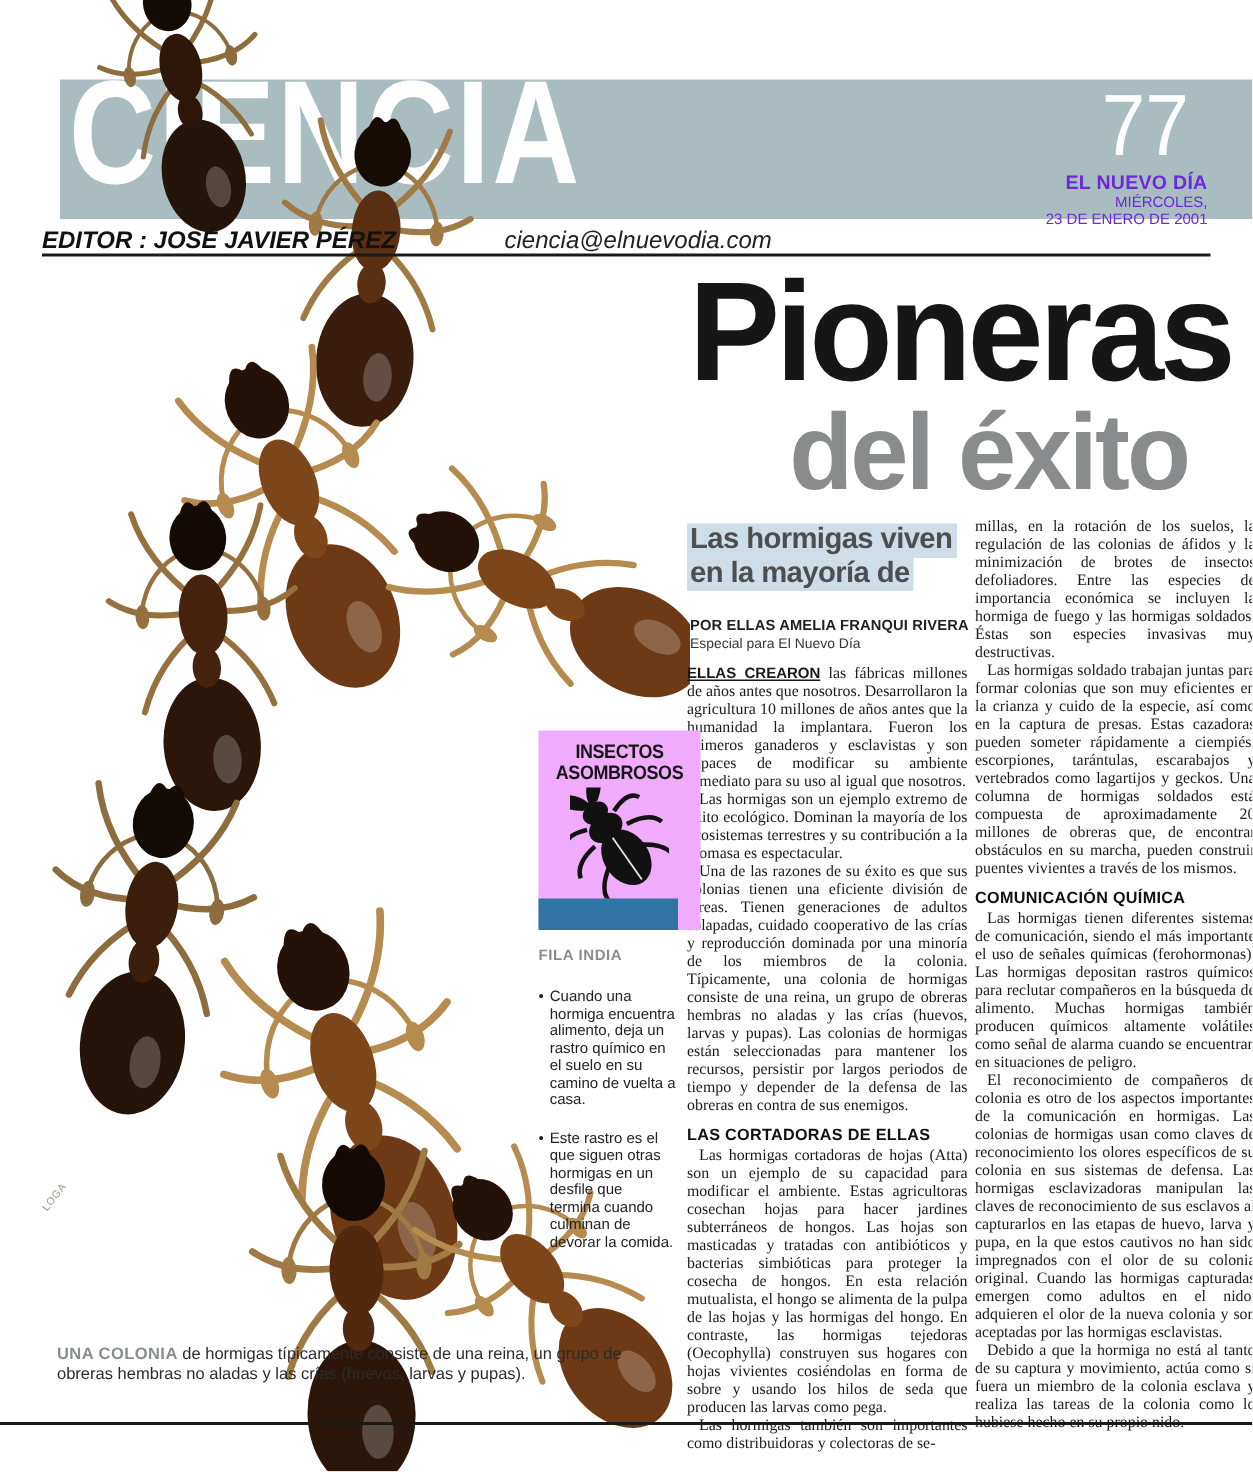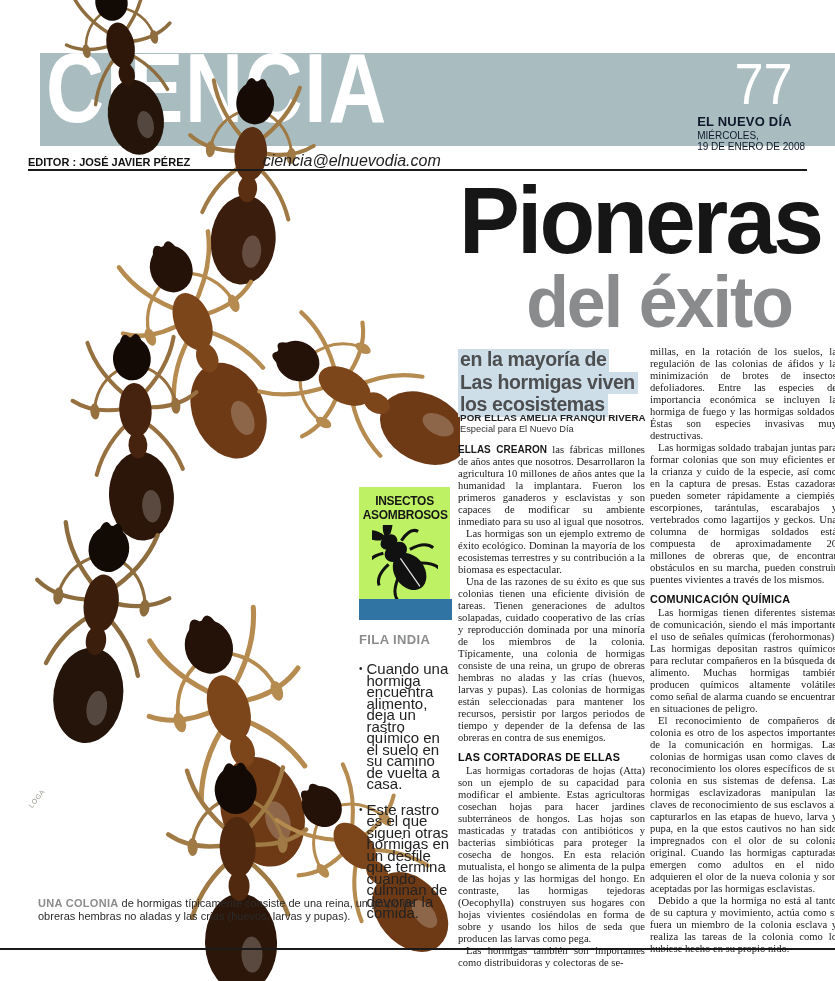--- a/index.html
+++ b/index.html
@@ -6,26 +6,26 @@
   html,body { background:#fff; }
   .page { position:relative; width:835px; height:981px; background:#fff; overflow:hidden;
           font-family:"Liberation Sans", sans-serif; }
 
   
   .banner { position:absolute; left:40px; top:53px; width:795px; height:93px; background:#a9bdc1; z-index:1; }
   .section-title { position:absolute; left:6px; top:-14px; font-size:98px; font-weight:bold;
                    color:#fff; letter-spacing:2px; transform:scaleX(.82); transform-origin:left; line-height:1; }
   .page-number { position:absolute; right:42px; top:2px; font-size:58px; color:#fff; line-height:1;
                  transform:scaleX(.9); transform-origin:right; }
-  .pub-block { position:absolute; right:30px; top:62px; color:#0f172a; line-height:1.12; }
+  .pub-block { position:absolute; right:30px; top:62px; text-align:right; color:#6d28d9; line-height:1.12; }
   .pub-name { font-size:13px; font-weight:bold; letter-spacing:.2px; }
   .pub-day, .pub-date { font-size:10px; }
 
   .editor-line { position:absolute; left:28px; top:152px; z-index:4; }
-  .editor-name { font-size:11px; font-weight:bold; color:#111; display:inline-block; }
+  .editor-name { font-size:16px; font-weight:bold; color:#111; display:inline-block;font-style:italic; }
   .editor-email { font-size:16px; color:#222; display:inline-block; margin-left:68px;font-style:italic; }
   .rule-top { position:absolute; left:28px; top:169px; width:779px; height:2px; background:#1a1a1a; z-index:4; }
   .rule-bottom { position:absolute; left:0; top:948px; width:835px; height:2px; background:#1a1a1a; z-index:4; }
 
   
   .headline1 { position:absolute; left:366px; top:178px; width:455px; text-align:right; z-index:5;
                font-size:94px; font-weight:bold; color:#161616; letter-spacing:-3px; line-height:.92;
                transform:scaleX(.97); transform-origin:right; }
   .headline2 { position:absolute; left:366px; top:268px; width:426px; text-align:right; z-index:5;
                font-size:72px; font-weight:bold; color:#8a8b8d; letter-spacing:-2px; line-height:.95;
@@ -39,36 +39,36 @@
   .byline-author { font-size:9.8px; font-weight:bold; color:#222; letter-spacing:.1px; }
   .byline-role { font-size:9.3px; color:#333; margin-top:1px; }
 
   
   .col { position:absolute; z-index:5; width:187px; text-align:justify;
          font-family:"Liberation Serif", serif; font-size:10.6px; line-height:12px; color:#191919; }
   .col1 { left:458px; top:444px; height:500px; }
   .col2 { left:650px; top:346px; height:575px; }
   .col p { text-indent:8px; margin:0; }
   .col p.nolead { text-indent:0; }
-  .lead-words { font-family:"Liberation Sans", sans-serif; font-weight:bold; font-size:10px; }
+  .lead-words { font-family:"Liberation Sans", sans-serif; font-weight:bold; font-size:10px;text-decoration:underline; }
   .col h3 { font-family:"Liberation Sans", sans-serif; font-size:10.8px; font-weight:bold;
             color:#111; letter-spacing:.2px; margin:7px 0 2px 0; text-align:left; }
 
   
   .infobox { position:absolute; left:359px; top:487px; width:93px; z-index:5; }
-  .infobox-card { background:#bef264; width:91px; }
+  .infobox-card { background:#f0abfc; width:108px; }
   .infobox-title { text-align:center; padding-top:7px; font-size:13px; font-weight:bold;
                    color:#161616; letter-spacing:-.3px; line-height:1.05; transform:scaleX(.92); }
   .infobox-beetle { display:block; margin:4px auto 0 auto; }
   .infobox-bluebar { width:93px; height:21px; background:#2f74a2; }
-  .infobox-caption { margin-top:12px; font-size:13px; font-weight:bold; color:#8a8c8e; letter-spacing:.4px; }
+  .infobox-caption { margin-top:12px; font-size:10px; font-weight:bold; color:#8a8c8e; letter-spacing:.4px; }
   .infobox-bullets { margin-top:16px; }
   .bullet-item { display:flex; margin-bottom:14px; }
   .bullet-dot { font-size:10px; color:#222; margin-right:4px; line-height:11.5px; }
-  .bullet-text { font-size:15px; line-height:11.5px; color:#222; width:84px; }
+  .bullet-text { font-size:10px; line-height:11.5px; color:#222; width:84px; }
 
   
   .photo-caption { position:absolute; left:38px; top:897px; width:392px; z-index:5;
                    font-size:11px; line-height:13px; color:#2b2b2b; }
   .caption-lead { font-weight:bold; color:#8a8c8e; letter-spacing:.3px; }
 
   .photo-credit { position:absolute; left:26px; top:795px; z-index:5; font-size:7px; color:#9a9a90;
                   transform:rotate(-52deg); letter-spacing:.5px; }
 
   
@@ -78,21 +78,21 @@
 <body>
 
 <div class="page">
 
   <div class="banner">
     <div class="section-title">CIENCIA</div>
     <div class="page-number">77</div>
     <div class="pub-block">
       <div class="pub-name">EL NUEVO DÍA</div>
       <div class="pub-day">MIÉRCOLES,</div>
-      <div class="pub-date">19 DE ENERO DE 2008</div>
+      <div class="pub-date">23 DE ENERO DE 2001</div>
     </div>
   </div>
 
   <div class="editor-line">
     <span class="editor-name">EDITOR : JOSÉ JAVIER PÉREZ</span>
     <span class="editor-email">ciencia@elnuevodia.com</span>
   </div>
   <div class="rule-top"></div>
 
   <svg class="ants" width="460" height="981" viewBox="0 0 460 981" aria-hidden="true">
@@ -128,23 +128,22 @@
     <use href="#ant" transform="translate(100,612) rotate(188) scale(1.45)" style="--abd:#241409;--thx:#3c1e0c;--head:#120a04;--leg:#8d6c3e"></use>
     <use href="#ant" transform="translate(232,718) rotate(162) scale(1.7)" style="--abd:#6e3a16;--thx:#7c451a;--head:#241107;--leg:#b58b4f"></use>
     <use href="#ant" transform="translate(238,856) rotate(178) scale(1.5)" style="--abd:#2c1609;--thx:#50290f;--head:#140a05;--leg:#a07a44"></use>
     <use href="#ant" transform="translate(360,852) rotate(140) scale(1.35)" style="--abd:#6e3a16;--thx:#7c451a;--head:#241107;--leg:#b58b4f"></use>
   </svg>
 
   <div class="headline1">Pioneras</div>
   <div class="headline2">del éxito</div>
 
   <div class="subhead">
+    <span>Las hormigas viven</span>
     <span>en la mayoría de</span>
-    <span>Las hormigas viven</span>
-    <span>los ecosistemas</span>
   </div>
 
   <div class="byline">
     <div class="byline-author">POR ELLAS AMELIA FRANQUI RIVERA</div>
     <div class="byline-role">Especial para El Nuevo Día</div>
   </div>
 
   <div class="col col1">
     <p class="nolead"><span class="lead-words">ELLAS CREARON</span><span> las fábricas millones de años antes que nosotros. Desarrollaron la agricultura 10 millones de años antes que la humanidad la implantara. Fueron los primeros ganaderos y esclavistas y son capaces de modificar su ambiente inmediato para su uso al igual que nosotros.</span></p>
     <p>Las hormigas son un ejemplo extremo de éxito ecológico. Dominan la mayoría de los ecosistemas terrestres y su contribución a la biomasa es espectacular.</p>

